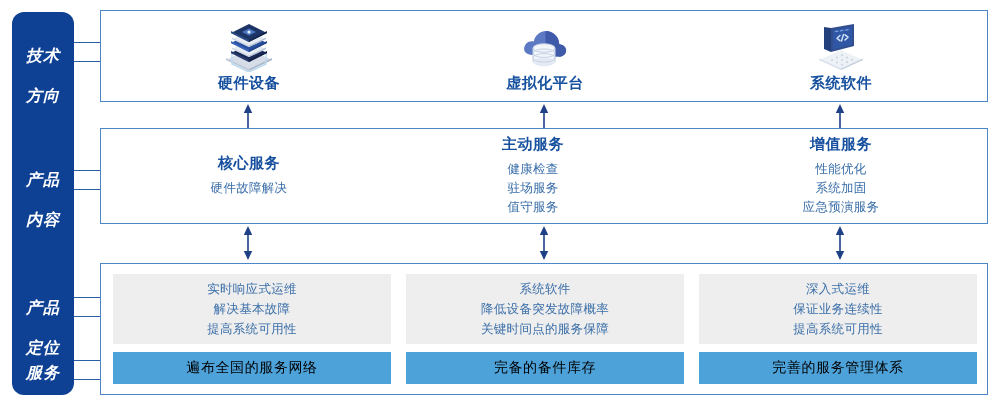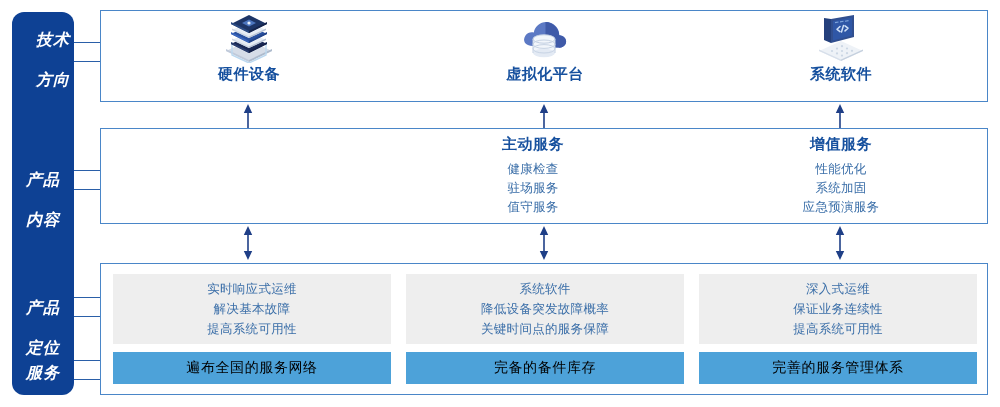--- a/index.html
+++ b/index.html
@@ -65,20 +65,21 @@
   }
 
   
   .tech-col {
     position: absolute;
     top: 0;
     height: 100%;
     display: flex;
     flex-direction: column;
     align-items: center;
+    justify-content: center;
   }
   .tech-icon {
     width: 62px;
     height: 52px;
     position: relative;
     margin-bottom: 2px;
   }
   .tech-name {
     font-size: 15px;
     font-weight: bold;
@@ -147,21 +148,21 @@
   }
   .arrow svg { display: block; }
 </style>
 </head>
 <body>
 
 <div id="canvas">
 
   <div class="rail"></div>
 
-  <div class="rail-label" style="top:10px;padding-left:10px;">
+  <div class="rail-label" style="top:26px;">
     <span>技术</span>
     <span>方向</span>
   </div>
   <div class="rail-label" style="top:150px;">
     <span>产品</span>
     <span>内容</span>
   </div>
   <div class="rail-label" style="top:278px;">
     <span>产品</span>
     <span>定位</span>
@@ -302,20 +303,24 @@
   </div>
   <div class="arrow" style="left:833px; top:104px;">
     <svg width="14" height="24" viewBox="0 0 14 24">
       <line x1="7" y1="24" x2="7" y2="6" stroke="#1f3f87" stroke-width="1.6"></line>
       <polygon points="7,0 11.2,9 2.8,9" fill="#1f3f87"></polygon>
     </svg>
   </div>
 
   <div class="panel" style="left:100px; top:128px; width:888px; height:96px;">
 
+    <div class="content-col" style="left:0px; width:296px;">
+      <div class="content-title">核心服务</div>
+      <div class="content-item">硬件故障解决</div>
+    </div>
 
     <div class="content-col" style="left:284px; width:296px;">
       <div class="content-title">主动服务</div>
       <div class="content-item">健康检查</div>
       <div class="content-item">驻场服务</div>
       <div class="content-item">值守服务</div>
     </div>
 
     <div class="content-col" style="left:592px; width:296px;">
       <div class="content-title">增值服务</div>

